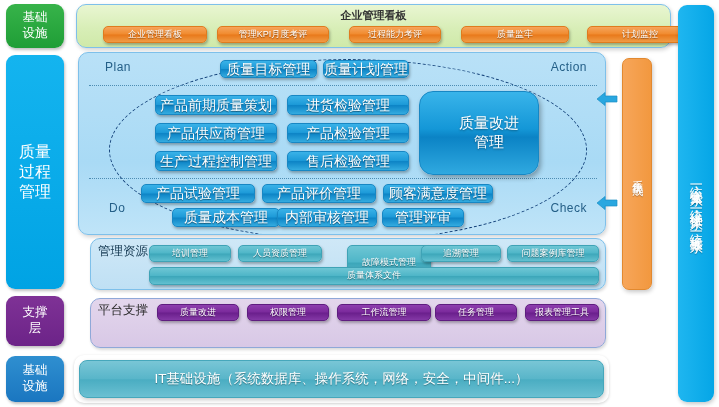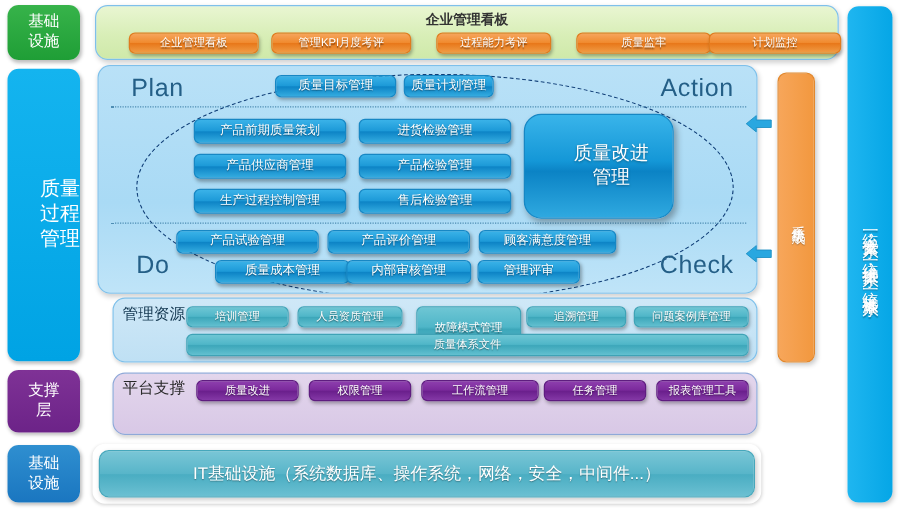--- a/index.html
+++ b/index.html
@@ -23,21 +23,21 @@
     box-shadow: 1px 2px 3px rgba(0,0,0,.30);
   }
   .pill.orange {
     background: linear-gradient(to bottom,#f6a55c 0%,#f08a2e 48%,#e8781a 52%,#f09b45 100%);
     border: 1px solid #e07b1e;
     font-size: 9px;
   }
   .pill.blue {
     background: linear-gradient(to bottom,#3ab2e8 0%,#1d9ad8 47%,#0d84c6 53%,#34ace0 100%);
     border: 1px solid #1787c4;
-    font-size: 10px;
+    font-size: 14px;
   }
   .pill.teal {
     background: linear-gradient(to bottom,#6ec6d4 0%,#4fb6c8 47%,#3da7ba 53%,#62c0d0 100%);
     border: 1px solid #3fa3b6;
     font-size: 9px;
   }
   .pill.purple {
     background: linear-gradient(to bottom,#8e3fae 0%,#7b2a9c 47%,#6a1f8c 53%,#8438a6 100%);
     border: 1px solid #5f1d80;
     font-size: 9px;
@@ -48,21 +48,21 @@
     position: absolute;
     display: flex; align-items: center; justify-content: center;
     text-align: center;
     color: #fff;
     border-radius: 9px;
     font-size: 12.5px;
     line-height: 1.25;
     box-shadow: 1px 2px 3px rgba(0,0,0,.25);
   }
   .rail.green  { background: linear-gradient(to bottom,#37b34a,#1f9e36); }
-  .rail.cyan   { background: linear-gradient(to bottom,#14b4ef,#00a3e4); justify-content: flex-end; }
+  .rail.cyan   { background: linear-gradient(to bottom,#14b4ef,#00a3e4); }
   .rail.purple2{ background: linear-gradient(to bottom,#7f3296,#6c2388); }
   .rail.bluedk { background: linear-gradient(to bottom,#2f8fd0,#1a76c0); }
 
   
   .panel { position: absolute; border-radius: 10px; }
 
   #kanban-panel {
     background: linear-gradient(to bottom,#e9f6d2 0%,#d8eeb7 55%,#cfe9a9 100%);
     border: 1.4px solid #7ec0ea;
     box-shadow: 1px 2px 4px rgba(0,0,0,.18);
@@ -72,21 +72,21 @@
     text-align: center; font-size: 11px; color: #333; font-weight: 600;
   }
 
   #pdca-panel {
     background: linear-gradient(to bottom,#b9e1f7 0%,#a9daf5 60%,#bfe4f8 100%);
     border: 1.4px solid #7ec0ea;
     box-shadow: 1px 2px 4px rgba(0,0,0,.18);
     overflow: hidden;
   }
   .pdca-label {
-    position: absolute; color: #245f87; font-size: 20px; letter-spacing: .5px;
+    position: absolute; color: #245f87; font-size: 12px; letter-spacing: .5px;
     font-family: "Liberation Sans", sans-serif;
   }
   .dotted-line {
     position: absolute; height: 0; border-top: 1.6px dotted #3d7fa8; opacity: .85;
   }
   #ellipse {
     position: absolute; border: 1.6px dashed #14427a;
     border-radius: 50%; background: transparent;
   }
 
@@ -179,37 +179,37 @@
     <span style="white-space:pre-line;">基础
 设施</span>
   </div>
 
   <div class="panel" id="kanban-panel" style="left:76px; top:4px; width:595px; height:44px;">
     <div id="kanban-title">企业管理看板</div>
     <div class="pill orange" style="position:absolute; left:26px; top:21px; width:104px; height:17px;">企业管理看板</div>
     <div class="pill orange" style="position:absolute; left:140px; top:21px; width:112px; height:17px;">管理KPI月度考评</div>
     <div class="pill orange" style="position:absolute; left:272px; top:21px; width:92px; height:17px;">过程能力考评</div>
     <div class="pill orange" style="position:absolute; left:384px; top:21px; width:108px; height:17px;">质量监牢</div>
-    <div class="pill orange" style="position:absolute; left:490px; top:21px; width:106px; height:17px;">计划监控</div>
+    <div class="pill orange" style="position:absolute; left:510px; top:21px; width:106px; height:17px;">计划监控</div>
   </div>
 
   <div class="panel" id="pdca-panel" style="left:78px; top:52px; width:528px; height:183px;">
 
     <div id="ellipse" style="left:30px; top:6px; width:478px; height:182px;"></div>
 
     <div class="dotted-line" style="left:10px; top:32px; width:508px;"></div>
     <div class="dotted-line" style="left:10px; top:125px; width:508px;"></div>
 
     <div class="pdca-label" style="left:26px; top:7px;">Plan</div>
     <div class="pdca-label" style="right:18px; top:7px;">Action</div>
     <div class="pdca-label" style="left:30px; top:148px;">Do</div>
     <div class="pdca-label" style="right:18px; top:148px;">Check</div>
 
     <div class="pill blue" style="position:absolute; left:141px; top:7px; width:97px; height:18px;">质量目标管理</div>
-    <div class="pill blue" style="position:absolute; left:244px; top:7px; width:72px; height:18px;">质量计划管理</div>
+    <div class="pill blue" style="position:absolute; left:244px; top:7px; width:86px; height:18px;">质量计划管理</div>
 
     <div class="pill blue" style="position:absolute; left:76px; top:42px; width:122px; height:20px;">产品前期质量策划</div>
     <div class="pill blue" style="position:absolute; left:76px; top:70px; width:122px; height:20px;">产品供应商管理</div>
     <div class="pill blue" style="position:absolute; left:76px; top:98px; width:122px; height:20px;">生产过程控制管理</div>
 
     <div class="pill blue" style="position:absolute; left:208px; top:42px; width:122px; height:20px;">进货检验管理</div>
     <div class="pill blue" style="position:absolute; left:208px; top:70px; width:122px; height:20px;">产品检验管理</div>
     <div class="pill blue" style="position:absolute; left:208px; top:98px; width:122px; height:20px;">售后检验管理</div>
 
     <div style="position:absolute; left:340px; top:38px; width:120px; height:84px;
@@ -236,21 +236,21 @@
       <span>
         <span>资源</span>
       </span>
       <span>
         <span>管理</span>
       </span>
     </div>
 
     <div class="pill teal" style="position:absolute; left:58px; top:6px; width:82px; height:17px;">培训管理</div>
     <div class="pill teal" style="position:absolute; left:147px; top:6px; width:84px; height:17px;text-align:right;">人员资质管理</div>
-    <div class="pill teal" style="position:absolute; left:242px; top:6px; width:84px; height:35px;">故障模式管理</div>
+    <div class="pill teal" style="position:absolute; left:256px; top:6px; width:84px; height:35px;">故障模式管理</div>
     <div class="pill teal" style="position:absolute; left:330px; top:6px; width:80px; height:17px;">追溯管理</div>
     <div class="pill teal" style="position:absolute; left:416px; top:6px; width:92px; height:17px;">问题案例库管理</div>
 
     <div class="pill teal" style="position:absolute; left:58px; top:28px; width:450px; height:18px;">质量体系文件</div>
   </div>
 
   <div class="panel" id="sup-panel" style="left:90px; top:298px; width:516px; height:50px;">
     <div class="vert-two" style="left:7px; top:5px; color:#2a2a2a;">
       <span>
         <span>支撑</span>

